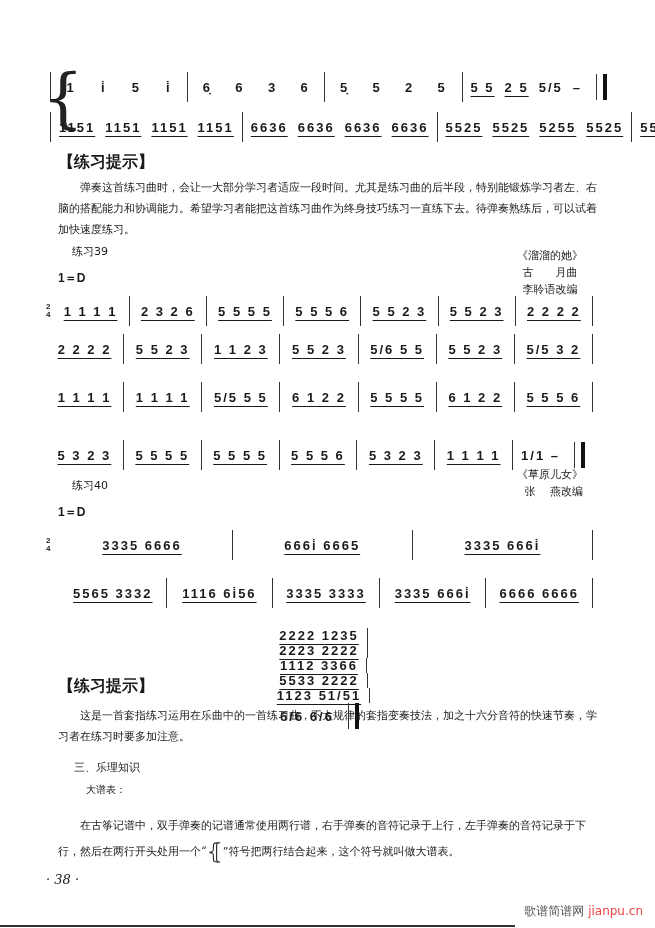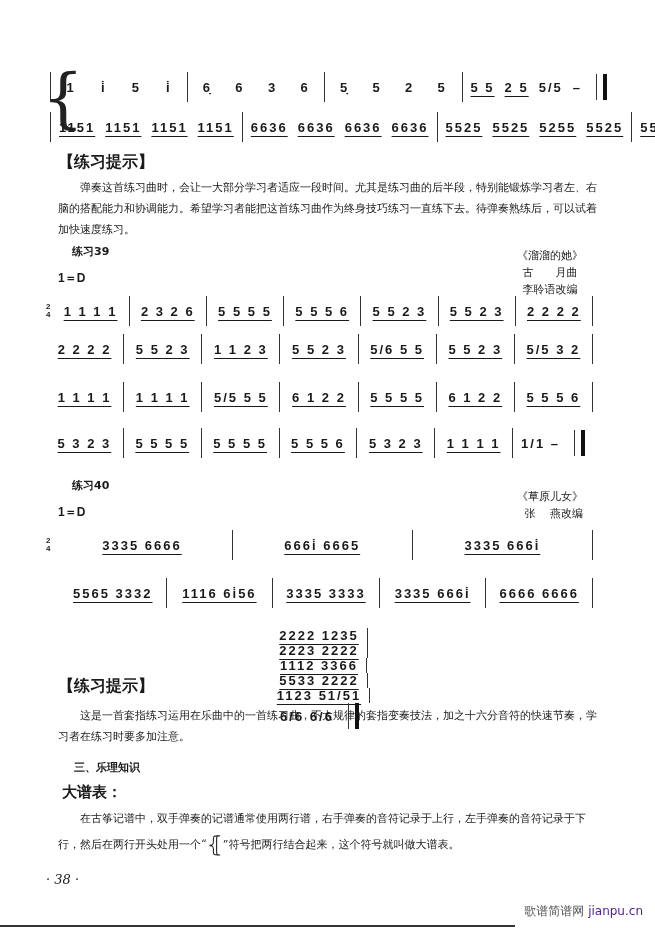--- a/index.html
+++ b/index.html
@@ -11,26 +11,26 @@
   .measure { display:flex; align-items:center; gap:10px; padding:0 8px; height:100%;
              border-right:1.5px solid #333; box-sizing:border-box; flex:1; justify-content:space-around; }
   .measure.last { border-right:none; }
   .note { font-family:"Liberation Sans", sans-serif; font-weight:bold; font-size:13px; letter-spacing:2px;
           text-decoration:underline; text-underline-offset:4px; text-decoration-thickness:1px; white-space:nowrap; }
   .note.plain { text-decoration:none; }
   .final { width:6px; height:26px; border-left:1.5px solid #333; border-right:4px solid #111; margin-left:4px; }
   .brace { position:absolute; left:-8px; font-size:66px; line-height:60px; color:#222; font-family:"DejaVu Serif", serif; }
   .tip-title { font-family:"DejaVu Sans", sans-serif; font-weight:bold; font-size:16px; }
   .para { font-size:11px; line-height:21px; text-indent:2em; }
-  .h-ex { font-family:"DejaVu Sans", sans-serif; font-weight:bold; font-size:11px; }
+  .h-ex { font-family:"DejaVu Sans", sans-serif; font-weight:normal; font-size:11px; }
   .key { font-family:"Liberation Sans", sans-serif; font-weight:bold; font-size:12px; }
   .credits { font-size:11px; line-height:17px; text-align:right; }
   .timesig { font-size:8px; line-height:8px; font-family:"Liberation Sans", sans-serif; font-weight:bold; margin-right:2px; text-align:center; }
   .watermark { font-family:"DejaVu Sans", sans-serif; font-size:12px; color:#555; }
-  .watermark .en { color:#4c1d95; }
+  .watermark .en { color:#ef4444; }
   .wm-line { height:2px; background:#333; }
 </style>
 </head>
 <body>
 
 <div class="system" style="top:68px; height:80px;">
   <div class="brace">{</div>
   <div class="staffrow" style="top:4px; border-left:1.5px solid #333;">
     <div class="measure">
         <span class="note plain">1</span>
@@ -169,21 +169,21 @@
       </div>
     <div class="measure">
         <span class="note">6 1 2 2</span>
       </div>
     <div class="measure">
         <span class="note">5 5 5 6</span>
       </div>
   </div>
 </div>
 <div class="system" style="top:428px; left:46px; right:62px; height:30px;">
-  <div class="staffrow" style="top:0;">
+  <div class="staffrow" style="top:12px;">
     <div class="measure">
         <span class="note">5 3 2 3</span>
       </div>
     <div class="measure">
         <span class="note">5 5 5 5</span>
       </div>
     <div class="measure">
         <span class="note">5 5 5 5</span>
       </div>
     <div class="measure">
@@ -196,21 +196,21 @@
         <span class="note">1 1 1 1</span>
       </div>
     <div class="measure last">
         <span class="note plain">1/1 –</span>
         <div class="final"></div>
       </div>
   </div>
 </div>
 
 <div class="abs h-ex" style="left:72px; top:478px;">练习40</div>
-<div class="abs credits" style="right:72px; top:488px;">
+<div class="abs credits" style="right:72px; top:466px;">
   <div>《草原儿女》</div>
   <div>张　 燕改编</div>
 </div>
 <div class="abs key" style="left:58px; top:504px;">1＝D</div>
 
 <div class="system" style="top:530px; left:46px; right:62px; height:30px;">
   <div class="staffrow" style="top:0;">
     <div class="timesig">
         <div>2</div>
         <div>4</div>
@@ -269,22 +269,22 @@
   </div>
 </div>
 
 <div class="abs" style="left:58px; top:676px; width:545px;">
   <div class="tip-title">【练习提示】</div>
   <div class="para" style="margin-top:8px;">这是一首套指练习运用在乐曲中的一首练习曲，不太规律的套指变奏技法，加之十六分音符的快速节奏，学习者在练习时要多加注意。</div>
 </div>
 
 <div class="abs" style="left:58px; top:760px; width:545px;">
   <div class="h-ex" style="margin-left:16px;">三、乐理知识</div>
-  <div style="font-size:15px; margin-left:4px; margin-top:8px;font-weight:bold;">大谱表：</div>
-  <div class="para" style="margin-top:4px; line-height:26px;">
+  <div style="font-size:10px; margin-left:28px; margin-top:8px;">大谱表：</div>
+  <div class="para" style="margin-top:16px; line-height:26px;">
     <span>在古筝记谱中，双手弹奏的记谱通常使用两行谱，右手弹奏的音符记录于上行，左手弹奏的音符记录于下行，然后在两行开头处用一个“</span><span style="font-size:22px; vertical-align:middle;">⦃</span><span>”符号把两行结合起来，这个符号就叫做大谱表。</span>
   </div>
 </div>
 
 <div class="abs" style="left:46px; top:872px; font-size:13px; font-style:italic;">· 38 ·</div>
 
 <div class="abs watermark" style="right:12px; top:903px;">
   <span>歌谱简谱网</span> <span class="en">jianpu.cn</span>
 </div>
 <div class="abs wm-line" style="left:0; right:140px; top:925px;"></div>

